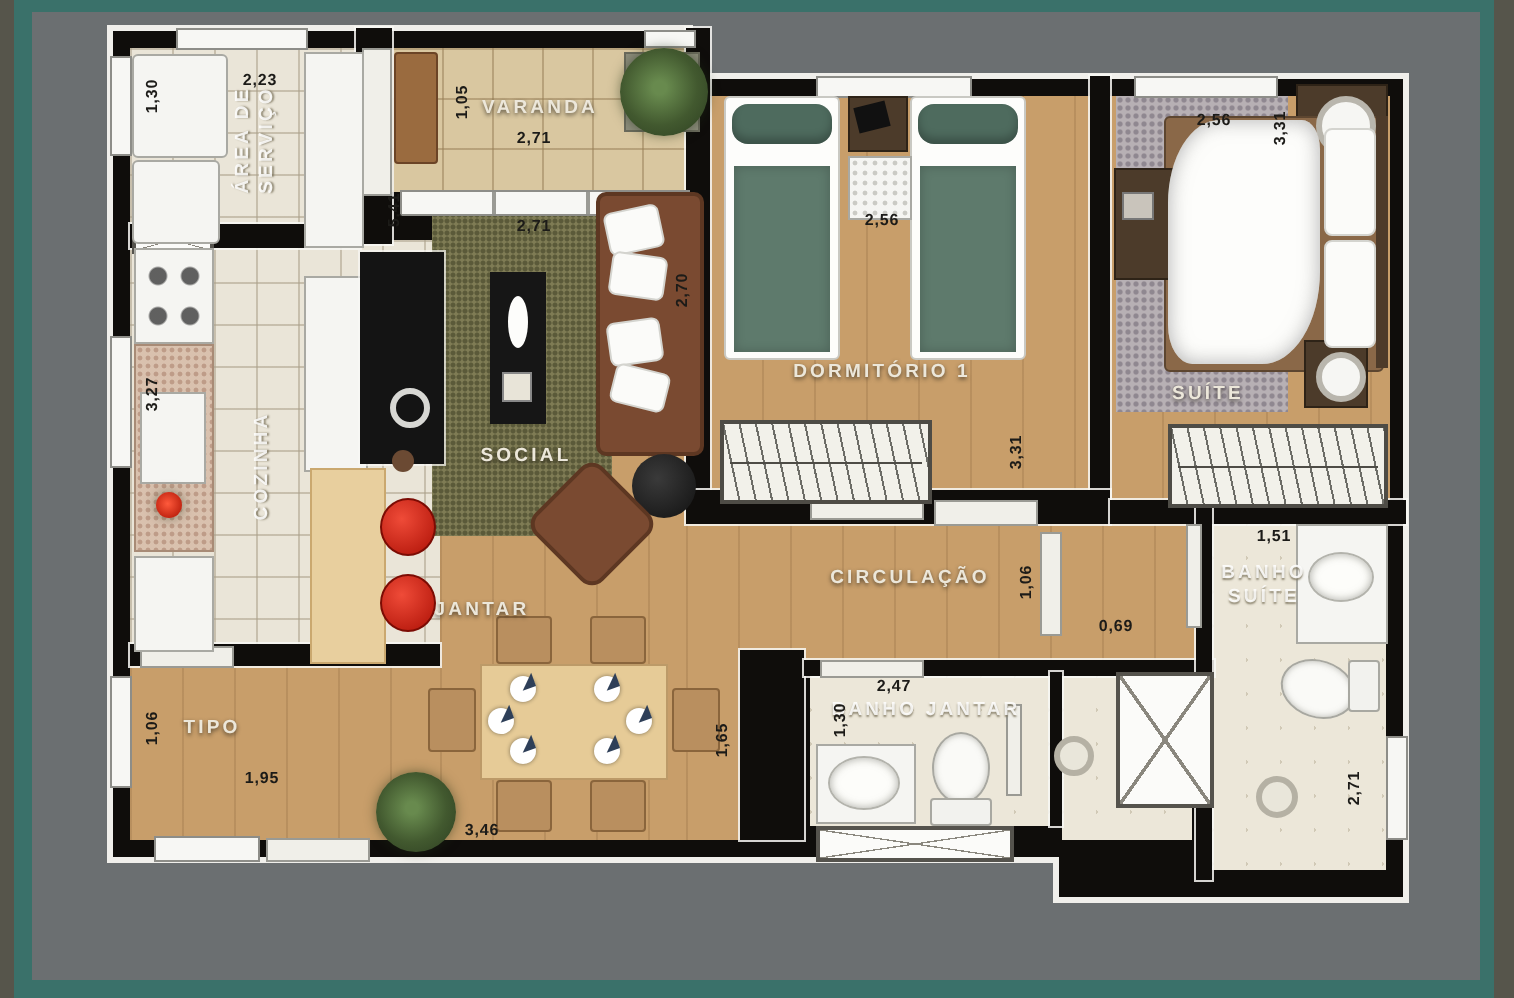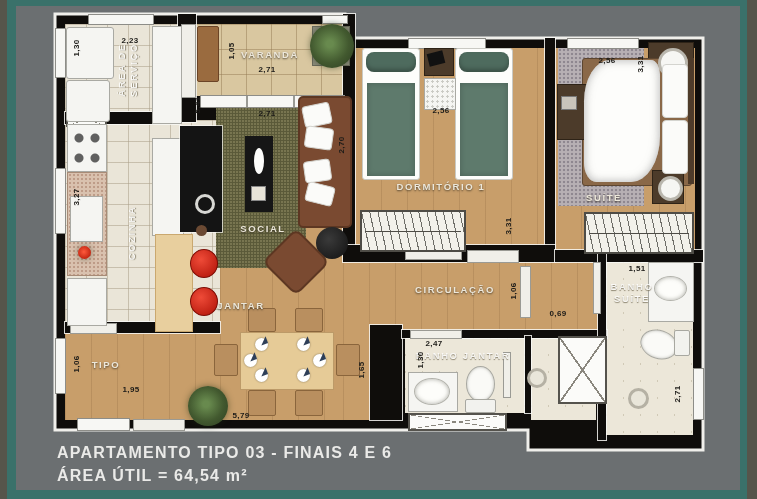--- a/index.html
+++ b/index.html
@@ -253,24 +253,20 @@
   <div class="dm vv" style="left:341px;top:145px">2,70</div>
   <div class="dm vv" style="left:76px;top:197px">3,27</div>
   <div class="dm" style="left:441px;top:110px">2,56</div>
   <div class="dm vv" style="left:508px;top:226px">3,31</div>
   <div class="dm" style="left:607px;top:60px">2,56</div>
   <div class="dm vv" style="left:640px;top:64px">3,31</div>
   <div class="dm vv" style="left:513px;top:291px">1,06</div>
   <div class="dm" style="left:558px;top:313px">0,69</div>
   <div class="dm vv" style="left:76px;top:364px">1,06</div>
   <div class="dm" style="left:131px;top:389px">1,95</div>
-  <div class="dm" style="left:241px;top:415px">5,79</div>
+  <div class="dm" style="left:241px;top:415px">3,46</div>
   <div class="dm vv" style="left:361px;top:370px">1,65</div>
-  <div class="dm" style="left:434px;top:343px">2,47</div>
+  <div class="dm" style="left:447px;top:343px">2,47</div>
   <div class="dm vv" style="left:420px;top:360px">1,30</div>
   <div class="dm" style="left:637px;top:268px">1,51</div>
   <div class="dm vv" style="left:677px;top:394px">2,71</div>
 
-  <div class="footer">
-    <div>APARTAMENTO TIPO 03 - FINAIS 4 E 6</div>
-    <div>ÁREA ÚTIL = 64,54 m²</div>
-  </div>
 </div>
 
 </body></html>

